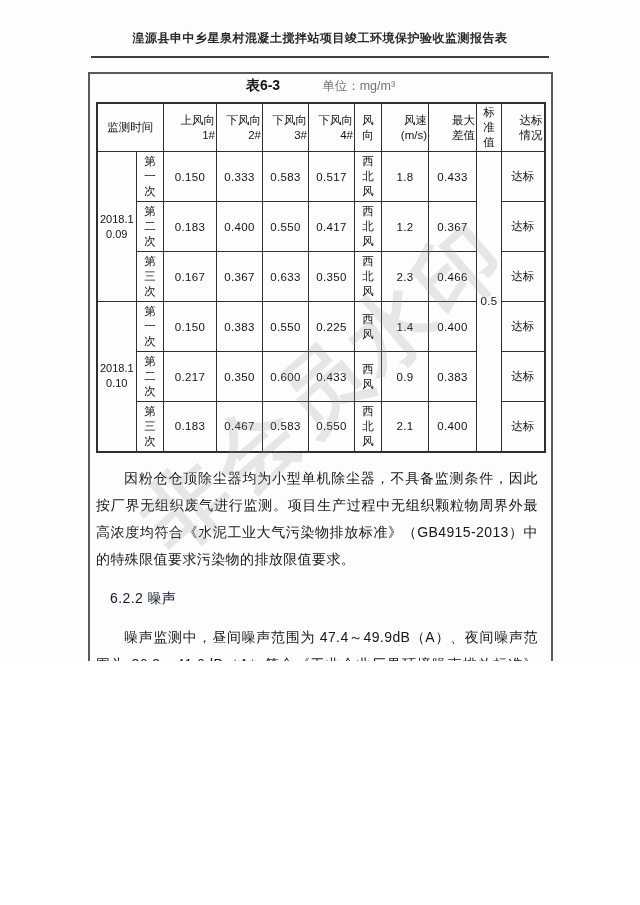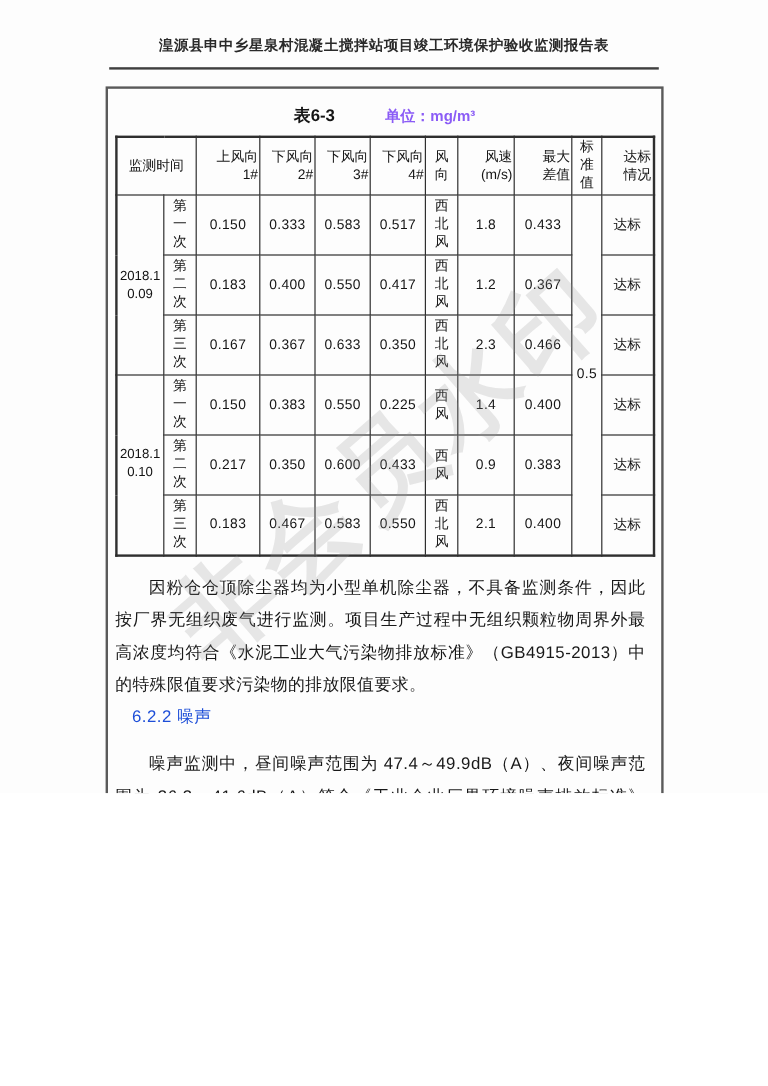--- a/index.html
+++ b/index.html
@@ -21,24 +21,24 @@
     border-top:2px solid #3f3f3f;
   }
   
   .content-box {
     position:absolute; top:72px; left:88px; width:465px; height:746px;
     border:2px solid #5a5a5a; background:transparent; z-index:1;
   }
   
   .table-caption {
     display:flex; justify-content:center; align-items:baseline;
-    gap:42px; margin-top:14px; height:22px;
+    gap:42px; margin-top:3px; height:22px;
   }
   .tc-label, .tc-title { font-size:14px; font-weight:bold; color:#141414; }
-  .tc-unit { font-size:12.5px; font-weight:bold; color:#8b5cf6; }
+  .tc-unit { font-size:12.5px; font-weight:normal; color:#737373; }
   
   table.mon {
     border-collapse:collapse; table-layout:fixed;
     width:448px; margin:3px auto 0 auto;
     border:2px solid #2f2f2f;
   }
   table.mon th, table.mon td {
     border:1px solid #2f2f2f; text-align:center; vertical-align:middle;
     font-size:11.5px; color:#141414; padding:1px; overflow:hidden;
   }
@@ -56,21 +56,21 @@
   }
   .num { font-size:11.5px; letter-spacing:0.3px; }
   
   .text-area { padding:12px 13px 0 6px; }
   .para {
     font-size:14px; line-height:27px; text-align:justify;
     text-indent:2em; color:#181818; letter-spacing:0.4px;
   }
   .section-heading {
     font-size:14px; line-height:27px; font-weight:normal;
-    margin:0 0 0 14px; color:#1d4ed8; letter-spacing:0.4px;
+    margin:12px 0 0 14px; color:#0f172a; letter-spacing:0.4px;
   }
   .para2 { margin-top:12px; }
   
   .watermark {
     position:absolute; left:55px; top:330px; width:540px; z-index:3;
     text-align:center; transform:rotate(-41deg); transform-origin:center;
     font-size:84px; font-weight:bold; color:rgba(150,150,150,0.22);
     letter-spacing:6px; pointer-events:none; white-space:nowrap;
   }
   

